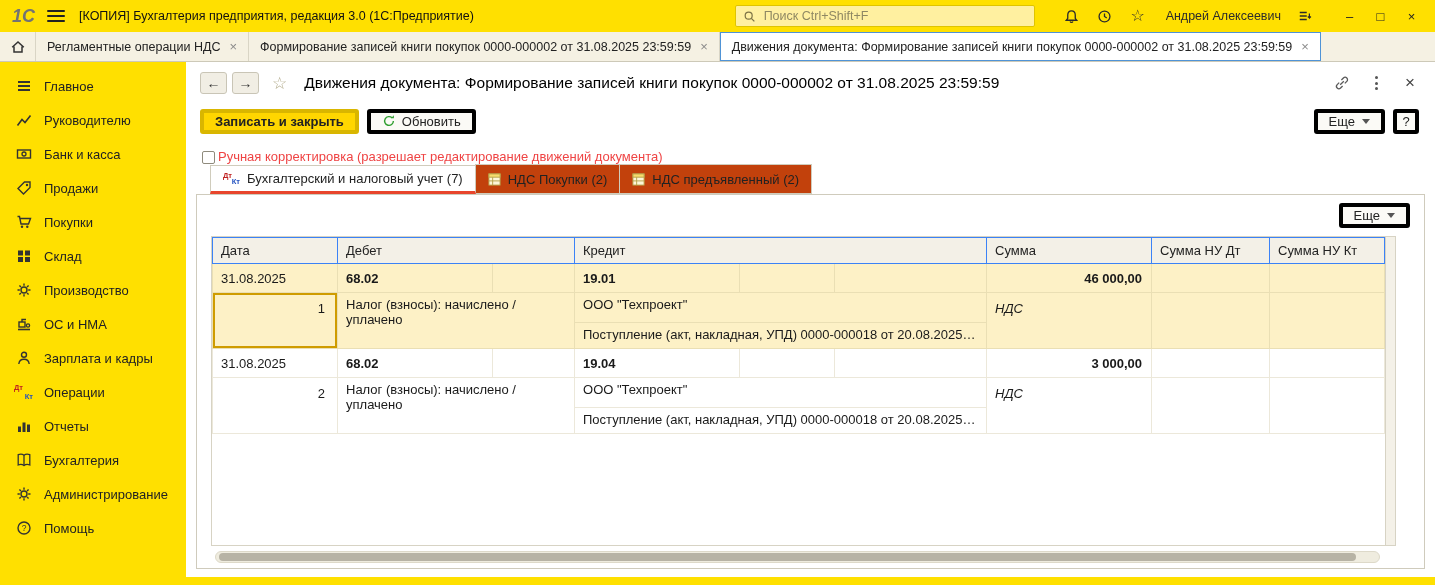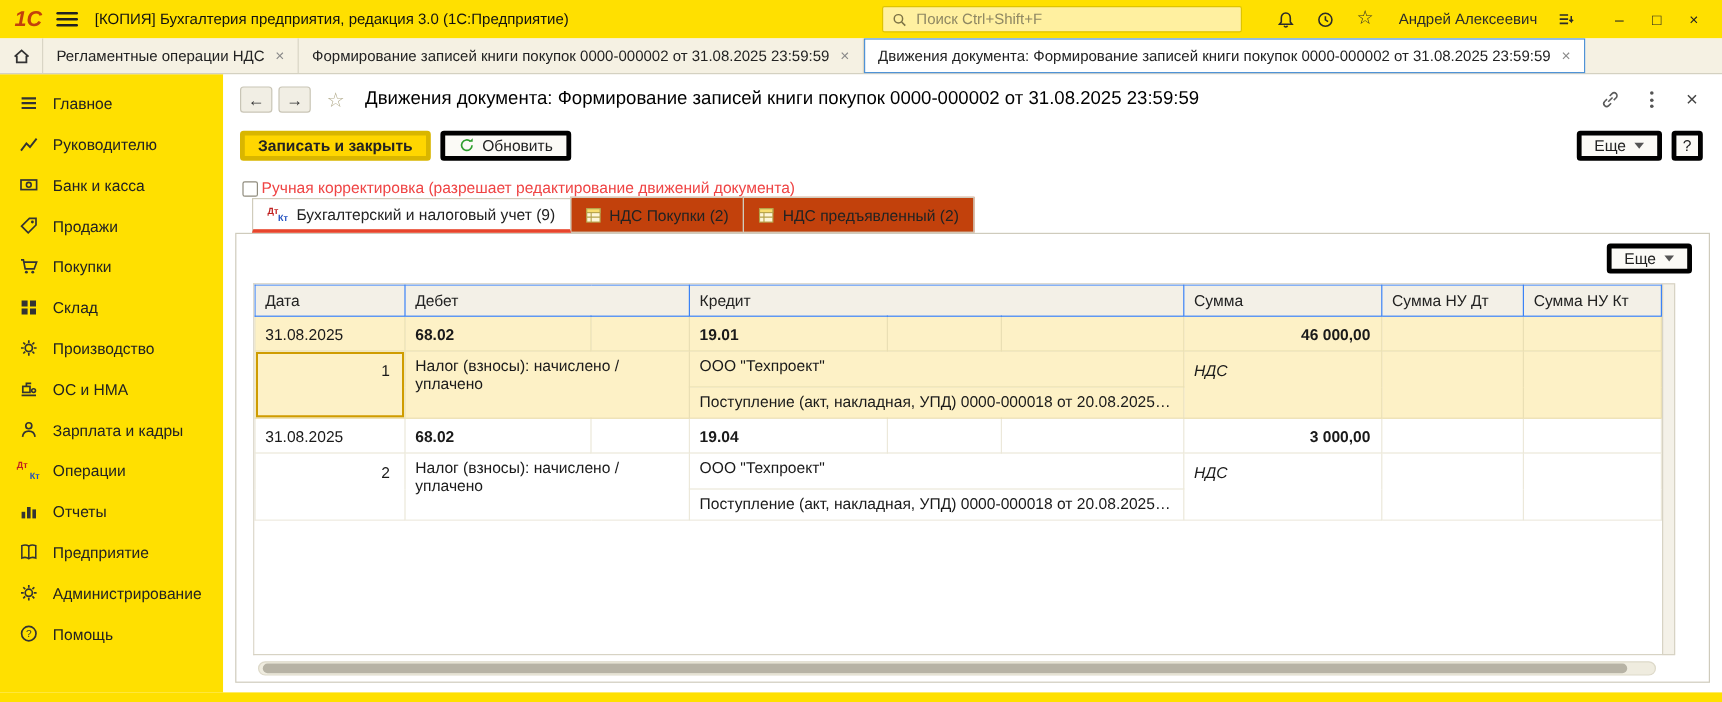--- a/index.html
+++ b/index.html
@@ -5,21 +5,21 @@
   * { box-sizing: border-box; }
   body { margin:0; background:#888; }
   .app{
     position:relative; width:1435px; height:585px; overflow:hidden;
     display:flex; flex-direction:column;
     font-family:"Liberation Sans", sans-serif; font-size:13px; color:#1a1a1a;
     background:#fff;
   }
   
   .titlebar{ height:32px; flex:0 0 auto; background:#ffe000; display:flex; align-items:center; gap:10px; padding:0 10px; }
-  .logo{ color:#c2410c; font-weight:bold; font-style:italic; font-size:18px; padding:0 2px; }
+  .logo{ color:#737373; font-weight:bold; font-style:italic; font-size:18px; padding:0 2px; }
   .burger{ width:18px; display:flex; flex-direction:column; gap:3px; cursor:pointer; }
   .burger i{ height:2px; background:#222; border-radius:1px; display:block; }
   .app-title{ font-size:12.5px; color:#111; white-space:nowrap; margin-left:4px; }
   .search{ margin-left:auto; width:300px; height:22px; background:#fff0a0; border:1px solid #dfc400; border-radius:2px;
            display:flex; align-items:center; gap:6px; padding:0 7px; }
   .search svg{ flex:0 0 auto; color:#7d7346; }
   .search input{ border:none; background:transparent; outline:none; width:100%; font-size:12.5px; color:#333; font-family:inherit;}
   .search input::placeholder{ color:#8f8863; }
   .tb-icons{ display:flex; align-items:center; gap:15px; margin-left:18px; color:#2b2b2b; }
   .tb-ic{ display:flex; align-items:center; justify-content:center; width:18px; height:18px; cursor:pointer;}
@@ -270,21 +270,21 @@
           </span>
         <span>Отчеты</span>
       </div>
       <div class="sitem">
         <span class="sicon">
             <svg width="16" height="16" viewBox="0 0 16 16">
               <path d="M8 3.2C6.4 2 4 2 2.2 2.7V13c1.8-.7 4.2-.7 5.8.6 1.6-1.3 4-1.3 5.8-.6V2.7C12 2 9.6 2 8 3.2z" fill="none" stroke="currentColor" stroke-width="1.3"></path>
               <path d="M8 3.2v10.4" stroke="currentColor" stroke-width="1.3"></path>
             </svg>
           </span>
-        <span>Предприятие</span>
+        <span>Бухгалтерия</span>
       </div>
       <div class="sitem">
         <span class="sicon">
             <svg width="16" height="16" viewBox="0 0 16 16">
               <circle cx="8" cy="8" r="3" fill="none" stroke="currentColor" stroke-width="1.4"></circle>
               <path d="M8 1.5v2.3M8 12.2v2.3M1.5 8h2.3M12.2 8h2.3M3.4 3.4 5 5M11 11l1.6 1.6M12.6 3.4 11 5M5 11l-1.6 1.6" stroke="currentColor" stroke-width="1.4"></path>
             </svg>
           </span>
         <span>Администрирование</span>
       </div>
@@ -342,21 +342,21 @@
         <span class="cbx"></span>
         <span>Ручная корректировка (разрешает редактирование движений документа)</span>
       </div>
 
       <div class="ftabs">
         <div class="ftab active">
           <span class="dtkt" style="width:17px;height:14px;">
               <i class="dt">Дт</i>
               <i class="kt">Кт</i>
             </span>
-          <span>Бухгалтерский и налоговый учет (9)</span>
+          <span>Бухгалтерский и налоговый учет (7)</span>
         </div>
         <div class="ftab">
           <svg width="13" height="13" viewBox="0 0 14 14">
               <rect x="1" y="1" width="12" height="12" fill="#fdf6d8" stroke="#b5a24a"></rect>
               <rect x="1" y="1" width="12" height="3.5" fill="#f7dd6d" stroke="#b5a24a"></rect>
               <path d="M5 4.5V13M1 8.5h12" stroke="#b5a24a" fill="none"></path>
             </svg>
           <span>НДС Покупки (2)</span>
         </div>
         <div class="ftab">

